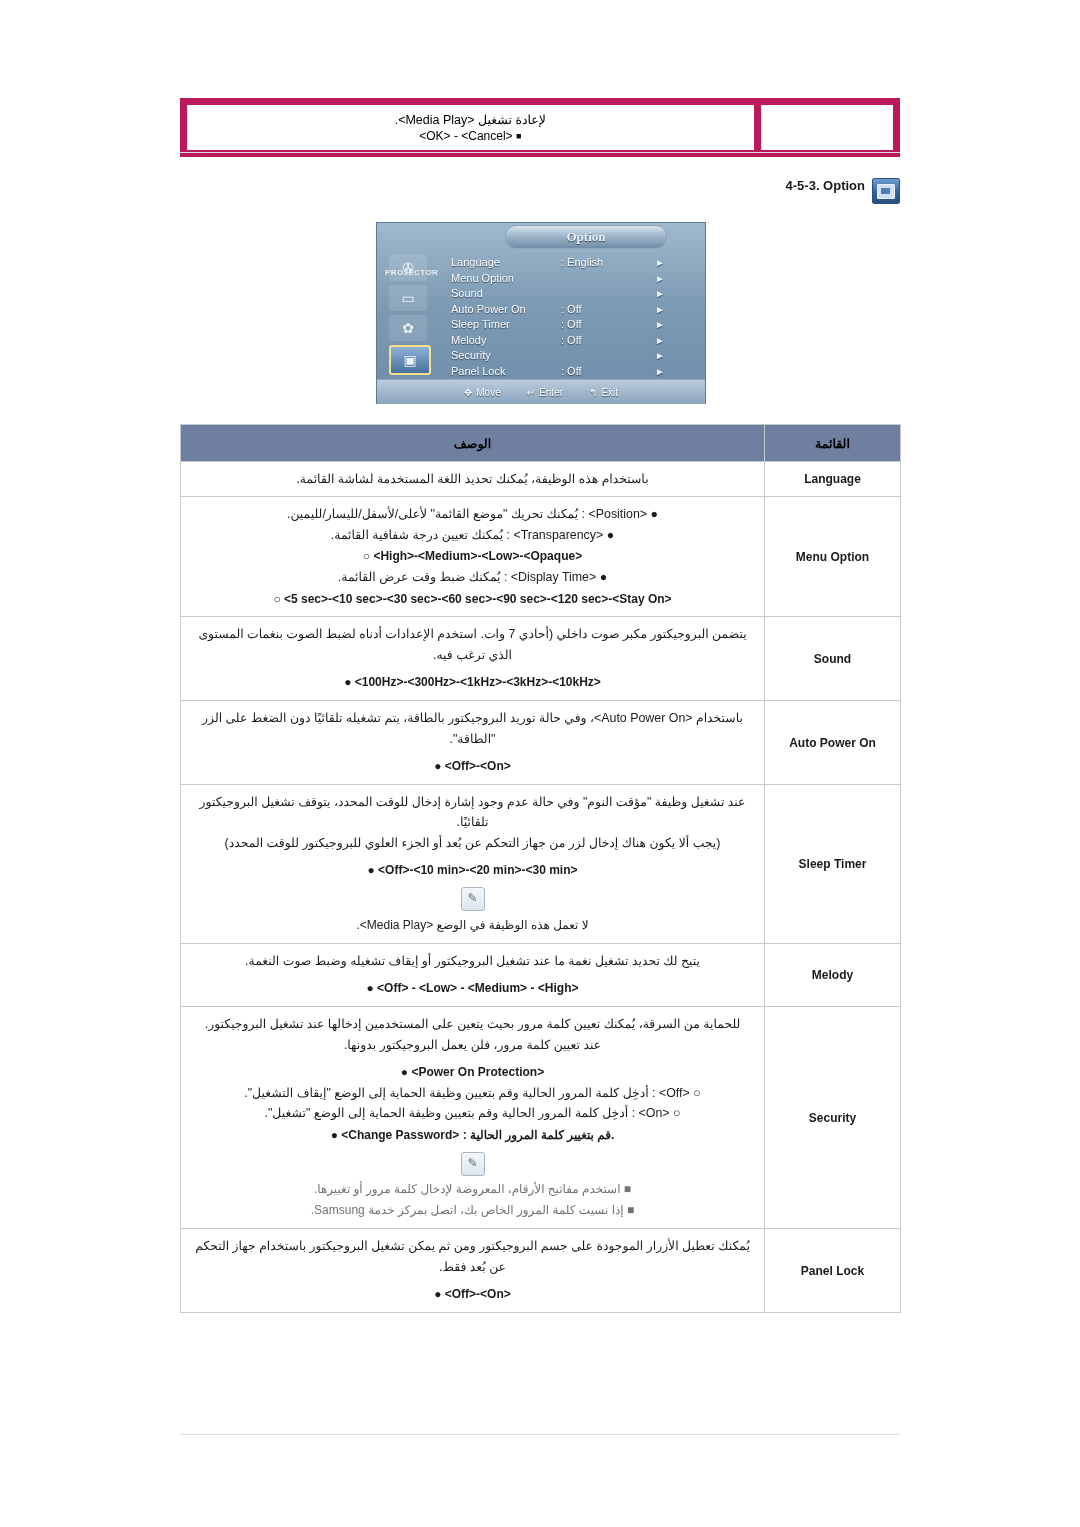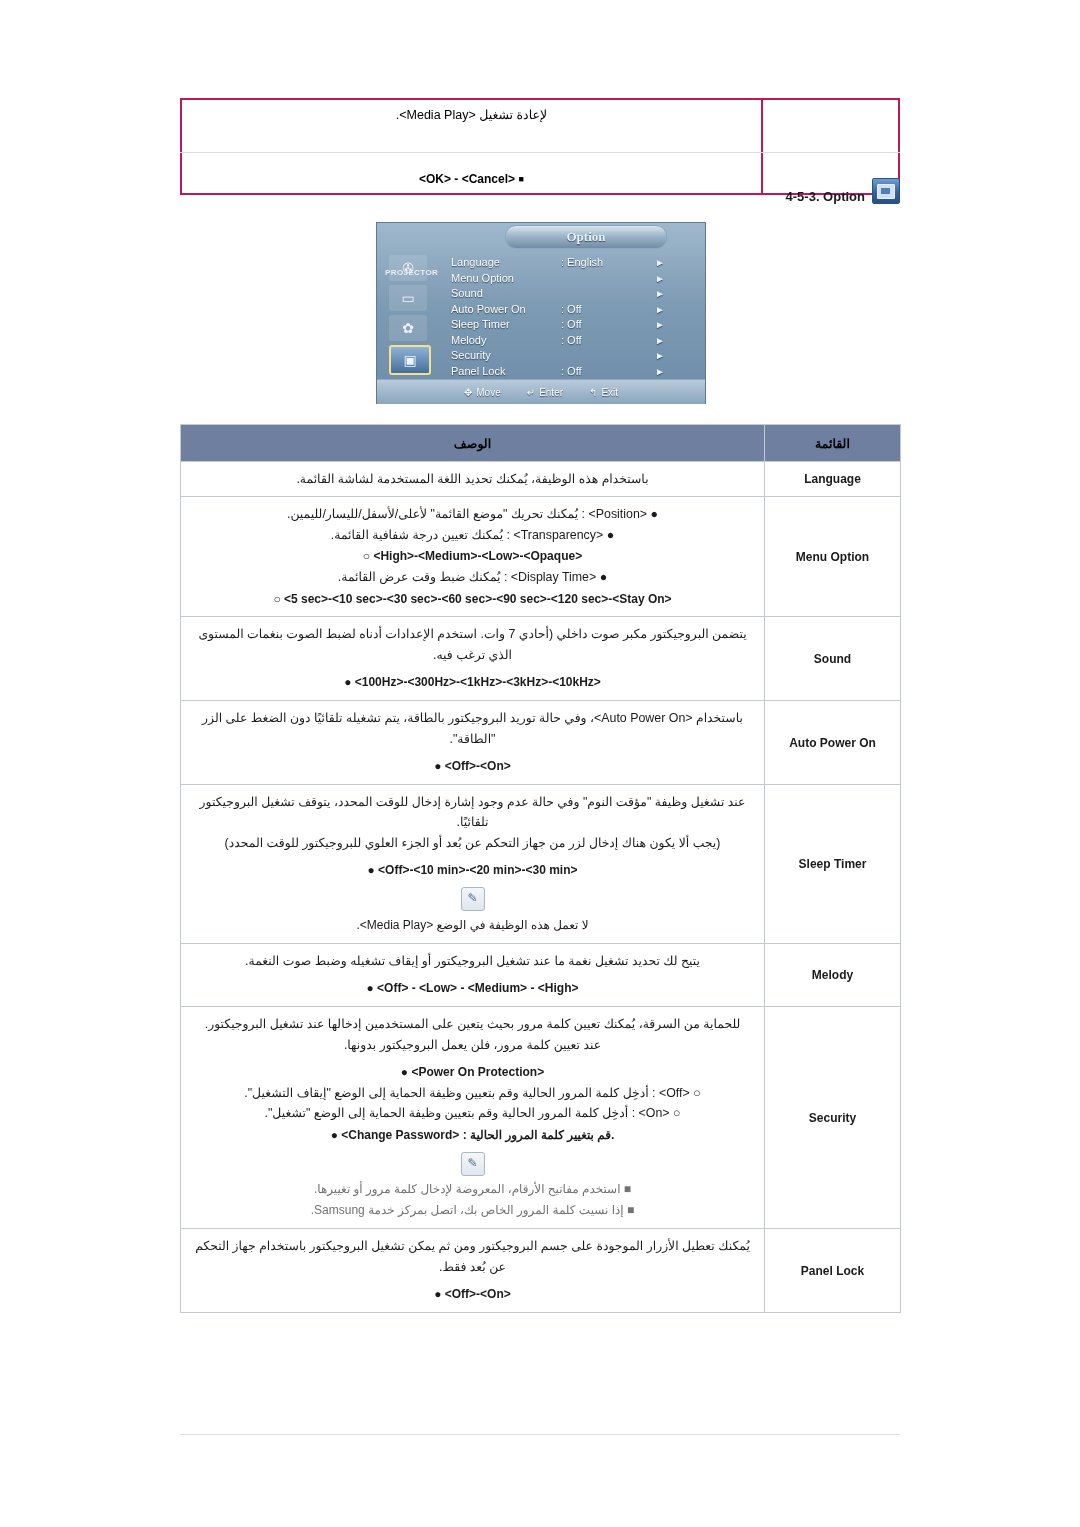--- a/index.html
+++ b/index.html
@@ -24,54 +24,53 @@
   
   .top-table {
     position: absolute;
     left: 180px;
     top: 98px;
     width: 720px;
     border-collapse: collapse;
     font-size: 12px;
   }
   .top-table td {
-    border: 2px solid #be185d;
+    border: 7px solid #be185d;
     padding: 4px 8px;
     vertical-align: middle;
   }
   .top-desc-cell {
     width: 592px;
     text-align: center;
     direction: rtl;
   }
   .top-name-cell {
     width: 126px;
   }
   .line1 {
     font-size: 12.5px;
     padding: 3px 0 1px 0;
   }
   .line2 {
     font-size: 12px;
     padding: 1px 0 3px 0;
-    font-weight: bold;
-    margin-top: 48px;
+    font-weight: normal;
   }
   .bullet-sq {
     font-size: 9px;
     vertical-align: 1px;
   }
 
   
   .section-head {
     position: absolute;
     right: 180px;
     top: 178px;
     display: flex;
-    align-items: flex-end;
+    align-items: flex-start;
     gap: 7px;
     direction: ltr;
   }
   .section-head .label {
     font-size: 13px;
     font-weight: bold;
     color: #1a1a1a;
     letter-spacing: 0px;
   }
   .section-icon {

